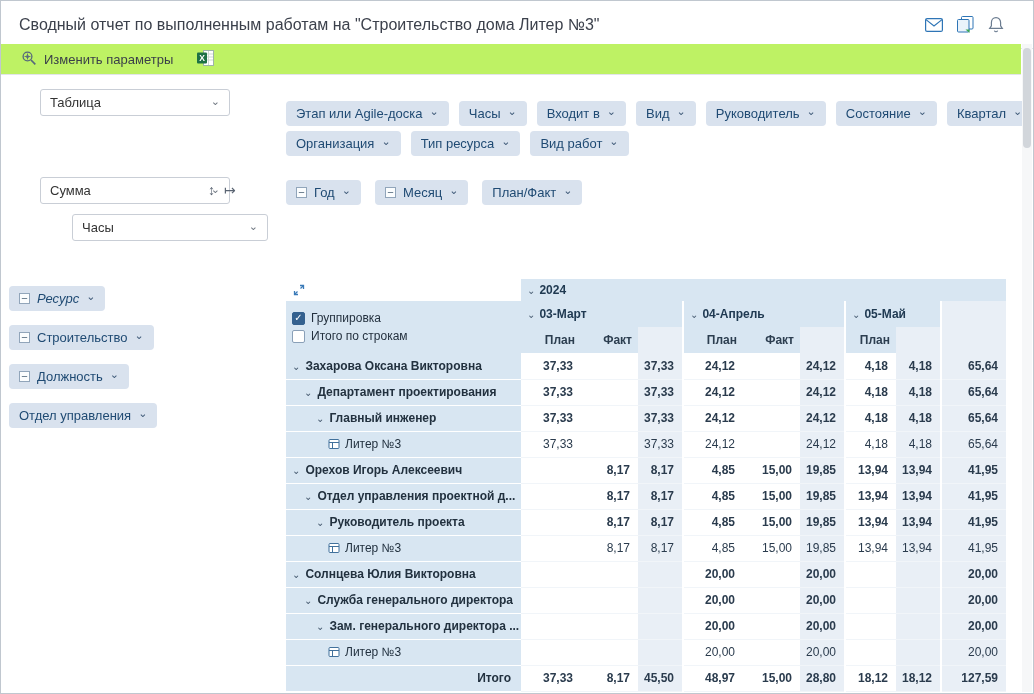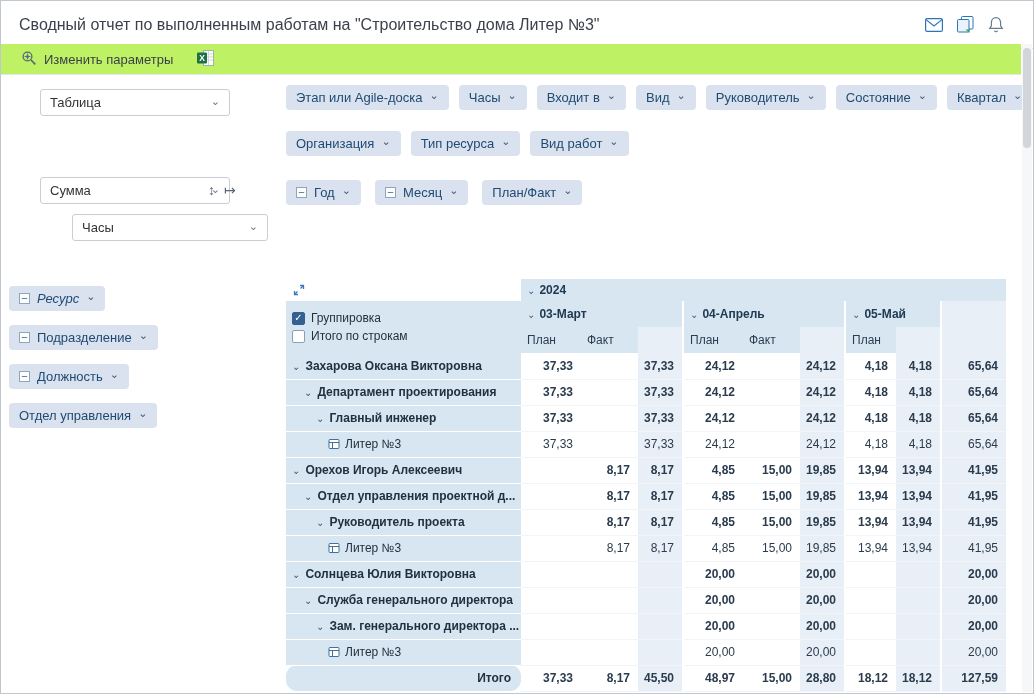--- a/index.html
+++ b/index.html
@@ -36,52 +36,52 @@
   .chip { display:inline-flex; align-items:center; gap:7px; background:var(--chip_bg,#d9e2ee);
           border-radius:4px; padding:0 10px; height:25px; font-size:13px;
           color:var(--chip_text,#1f4a73); cursor:pointer; white-space:nowrap; }
   .chip .chev { font-size:11px; margin-top:-4px; color:#3f5a78; }
   .chip.italic .chip-label { font-style:italic; }
   .minus-box { width:11px; height:11px; border:1px solid #91a5ba; background:#fbfdfe; color:#4f6478;
                font-size:11px; line-height:8px; text-align:center; display:inline-block; flex:0 0 auto; }
   .left-chips { position:absolute; left:8px; top:285px; display:flex; flex-direction:column;
                 align-items:flex-start; gap:14px; }
   .chip-row { position:absolute; display:flex; gap:10px; }
-  #chips-row1 { left:285px; top:84px;justify-content:center;  }
+  #chips-row1 { left:285px; top:100px;justify-content:center;  }
   #chips-row2 { left:285px; top:130px; }
   #chips-row3 { left:285px; top:179px; gap:14px; }
 
   
   .pivot { position:absolute; left:285px; top:278px; }
   table.pv { border-collapse:collapse; table-layout:fixed; width:720px; font-size:12px; color:#2a3b4d; }
   .pv th, .pv td { padding:0 6px; height:26px; overflow:hidden; white-space:nowrap; vertical-align:middle; }
   .pv thead th { background:var(--header_bg,#d8e6f2); font-weight:bold; text-align:left; color:#203a52; }
   .pv tr.h-year th { height:22px; }
   .pv th.corner { padding:0; background:#fff; vertical-align:top; }
   .corner-top { height:22px; display:flex; align-items:center; padding-left:6px; background:#fff; }
   .cb-list { height:52px; background:var(--header_bg,#d8e6f2); display:flex; flex-direction:column;
              justify-content:center; gap:4px; padding-left:6px; }
   .cb-row { display:flex; align-items:center; gap:6px; font-size:12px; font-weight:normal; color:#24313f; cursor:pointer; }
   .cb { width:13px; height:13px; border:1px solid #8aa0b8; background:#fff; border-radius:2px; flex:0 0 auto;
         display:flex; align-items:center; justify-content:center; }
   .cb.checked { background:var(--checkbox_checked,#34618f); border-color:var(--checkbox_checked,#34618f);
                 color:#fff; font-size:10px; line-height:10px; }
   .pv th .hchev { font-weight:normal; color:#4a5e74; font-size:10px; margin-right:4px; }
-  .pv th.colh { font-weight:normal; color:#2c3e50; text-align:left; }
+  .pv th.colh { font-weight:bold; color:#2c3e50; text-align:right; }
   .pv .tint { background:var(--subtotal_bg,#e9eff6); }
   .pv .sep  { border-left:2px solid #fff; }
   .pv td.num { text-align:right; padding-right:8px; background:#fff; border-bottom:1px solid #f1f5f9; }
   .pv td.num.tint { background:var(--subtotal_bg,#e9eff6); }
   .pv td.lbl { background:var(--header_bg,#d8e6f2); border-bottom:1px solid rgba(255,255,255,.75);
                color:#22313f; }
   .pv tr.group td { font-weight:bold; }
   .pv td.lbl .rchev { font-weight:normal; color:#44586e; font-size:10px; margin-right:5px; }
   .pv td.lbl .leaf-ico { margin-right:5px; vertical-align:-2px; }
   .pv tr.totalrow td { font-weight:bold; border-top:1px solid #dfe7ef; }
-  .pv td.total-lbl { text-align:right; padding-right:10px;border-radius:11px; }
+  .pv td.total-lbl { text-align:right; padding-right:10px; }
 
   
   .vscroll { position:absolute; top:43px; right:1px; bottom:1px; width:10px; background:#f6f7f8; }
   .vscroll .thumb { position:absolute; top:4px; left:1px; width:8px; height:100px; background:#d2d6db; border-radius:4px; }
 </style>
 </head>
 <body>
 
 <div class="window">
 
@@ -161,21 +161,21 @@
     <span class="chev">⌄</span>
   </div>
   <div class="left-chips" id="left-chips">
       <div class="chip italic">
         <span class="minus-box">−</span>
         <span class="chip-label">Ресурс</span>
         <span class="chev">⌄</span>
       </div>
       <div class="chip">
         <span class="minus-box">−</span>
-        <span class="chip-label">Подразделение</span>
+        <span class="chip-label">Строительство</span>
         <span class="chev">⌄</span>
       </div>
       <div class="chip">
         <span class="minus-box">−</span>
         <span class="chip-label">Должность</span>
         <span class="chev">⌄</span>
       </div>
       <div class="chip">
         <span class="chip-label">Отдел управления</span>
         <span class="chev">⌄</span>

